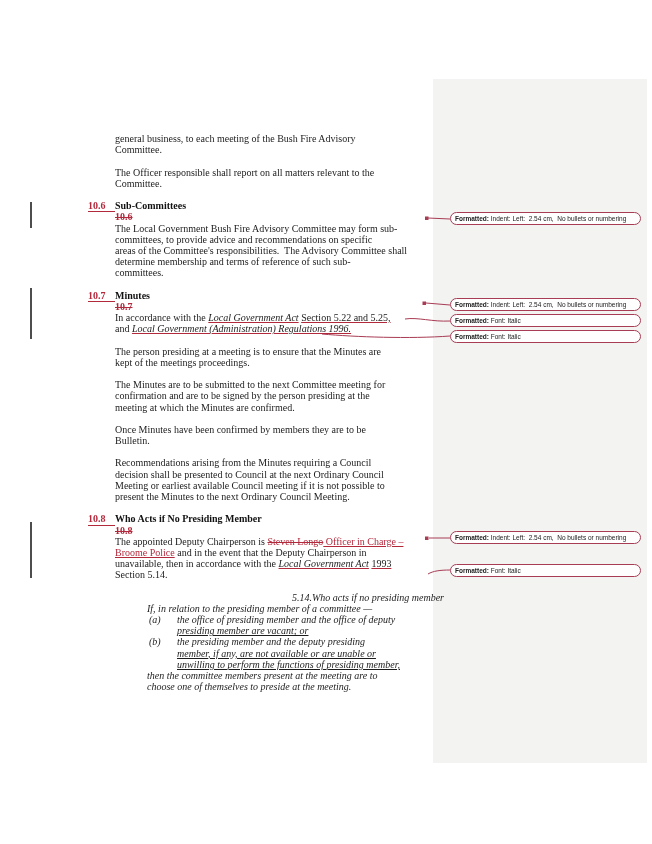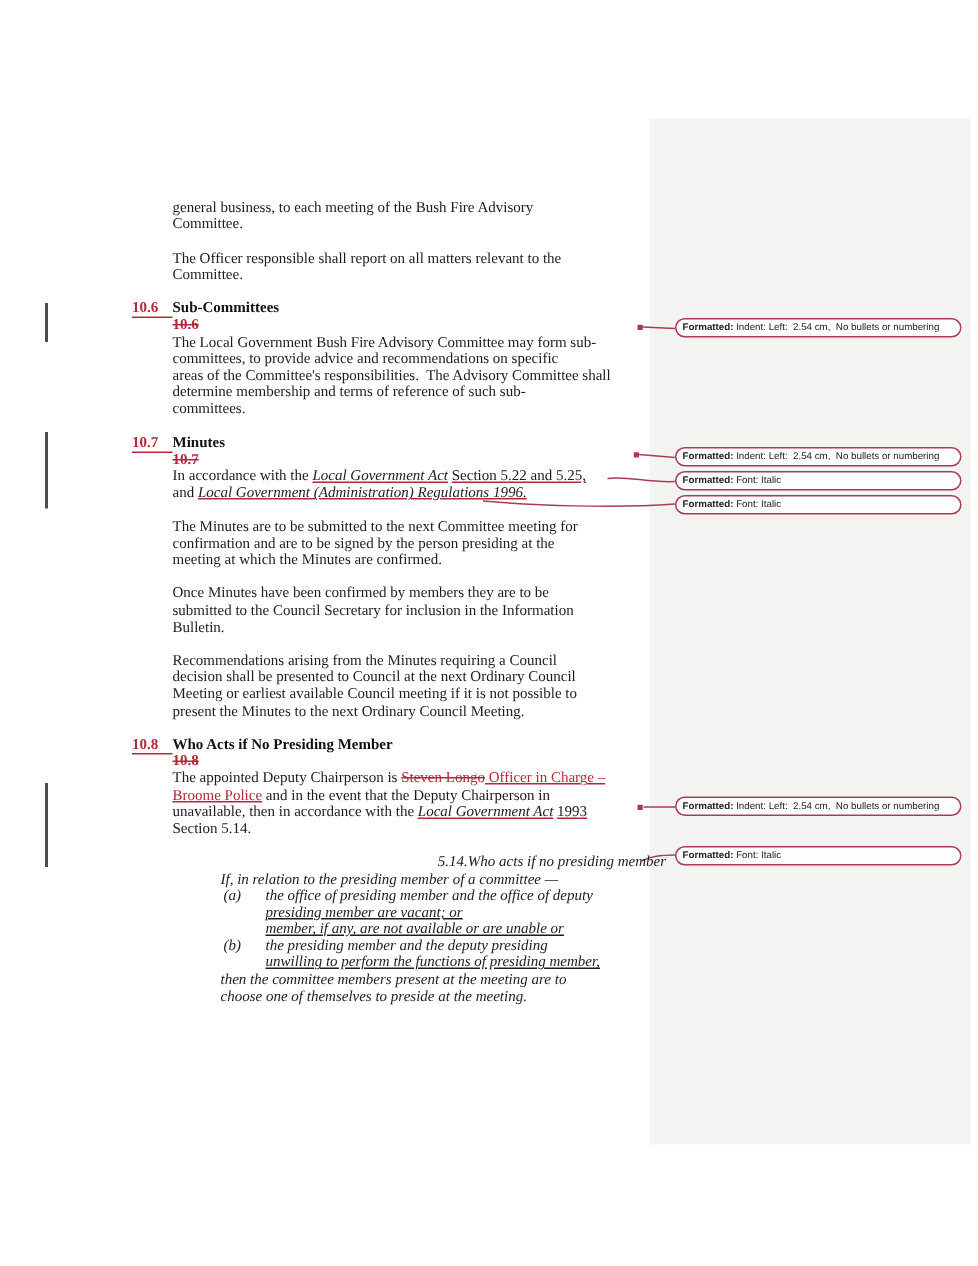--- a/index.html
+++ b/index.html
@@ -83,30 +83,33 @@
       <div class="ln">committees.</div>
     </div>
 
     <div class="ln hline"><span class="hnum">10.7</span><span class="htitle">Minutes</span></div>
     <div class="ln delline"><span class="del">10.7</span></div>
     <div class="para">
       <div class="ln"><span>In accordance with the </span><span class="ital u-red">Local Government Act</span><span> </span><span class="u-red">Section 5.22 and 5.25,</span></div>
       <div class="ln"><span>and </span><span class="ital u-red">Local Government (Administration) Regulations 1996.</span></div>
     </div>
 
+    <div class="para">
+      <div class="ln">The person presiding at a meeting is to ensure that the Minutes are</div>
+      <div class="ln">kept of the meetings proceedings.</div>
+    </div>
 
     <div class="para">
       <div class="ln">The Minutes are to be submitted to the next Committee meeting for</div>
       <div class="ln">confirmation and are to be signed by the person presiding at the</div>
       <div class="ln">meeting at which the Minutes are confirmed.</div>
     </div>
 
     <div class="para">
       <div class="ln">Once Minutes have been confirmed by members they are to be</div>
-      <div class="ln">submitted to the Council Secretary for inclusion in the Information</div>
       <div class="ln">Bulletin.</div>
     </div>
 
     <div class="para">
       <div class="ln">Recommendations arising from the Minutes requiring a Council</div>
       <div class="ln">decision shall be presented to Council at the next Ordinary Council</div>
       <div class="ln">Meeting or earliest available Council meeting if it is not possible to</div>
       <div class="ln">present the Minutes to the next Ordinary Council Meeting.</div>
     </div>
 
@@ -117,22 +120,22 @@
       <div class="ln"><span class="ins">Broome Police</span><span> and in the event that the Deputy Chairperson in</span></div>
       <div class="ln"><span>unavailable, then in accordance with the </span><span class="ital u-red">Local Government Act</span><span> </span><span class="u-red">1993</span></div>
       <div class="ln">Section 5.14.</div>
     </div>
 
     <div class="quote">
       <div class="ln ml30"><span class="qnum">5.14.</span><span>Who acts if no presiding member</span></div>
       <div class="ln ml59">If, in relation to the presiding member of a committee —</div>
       <div class="ln ml61"><span class="qlabel">(a)</span><span>the office of presiding member and the office of deputy</span></div>
       <div class="ln ml89">presiding member are vacant; or</div>
+      <div class="ln ml61"><span class="qlabel">(b)</span><span>the presiding member and the deputy presiding</span></div>
       <div class="ln ml89">member, if any, are not available or are unable or</div>
-      <div class="ln ml61"><span class="qlabel">(b)</span><span>the presiding member and the deputy presiding</span></div>
       <div class="ln ml89">unwilling to perform the functions of presiding member,</div>
       <div class="ln ml59">then the committee members present at the meeting are to</div>
       <div class="ln ml59">choose one of themselves to preside at the meeting.</div>
     </div>
 
   </div>
 
   <div class="callout" style="top:212px">
       <span class="co-label">Formatted:</span>
       <span class="co-text"> Indent: Left:  2.54 cm,  No bullets or numbering</span>

